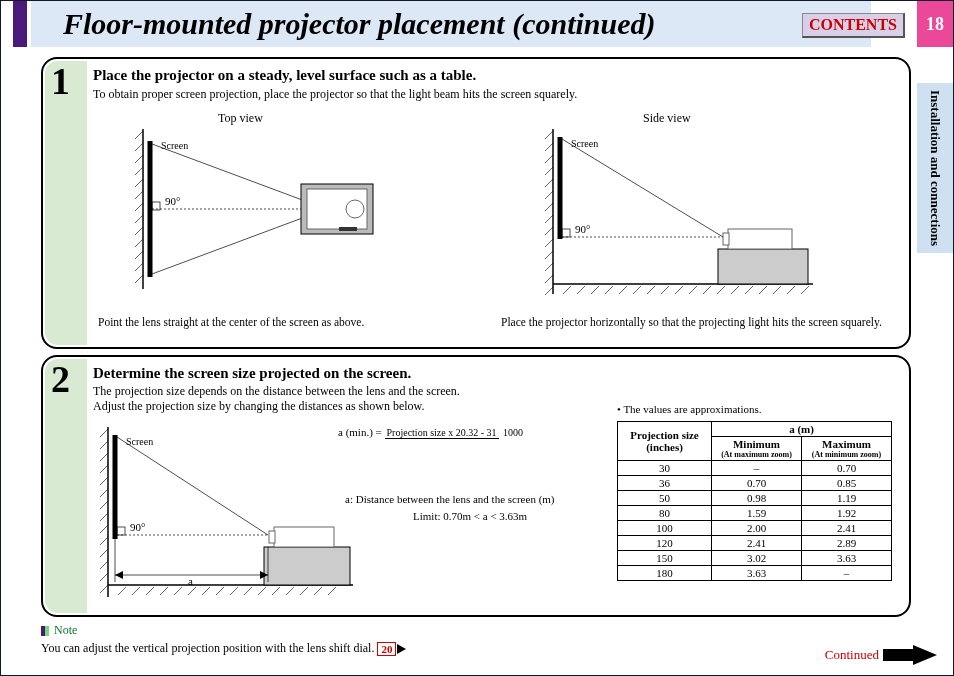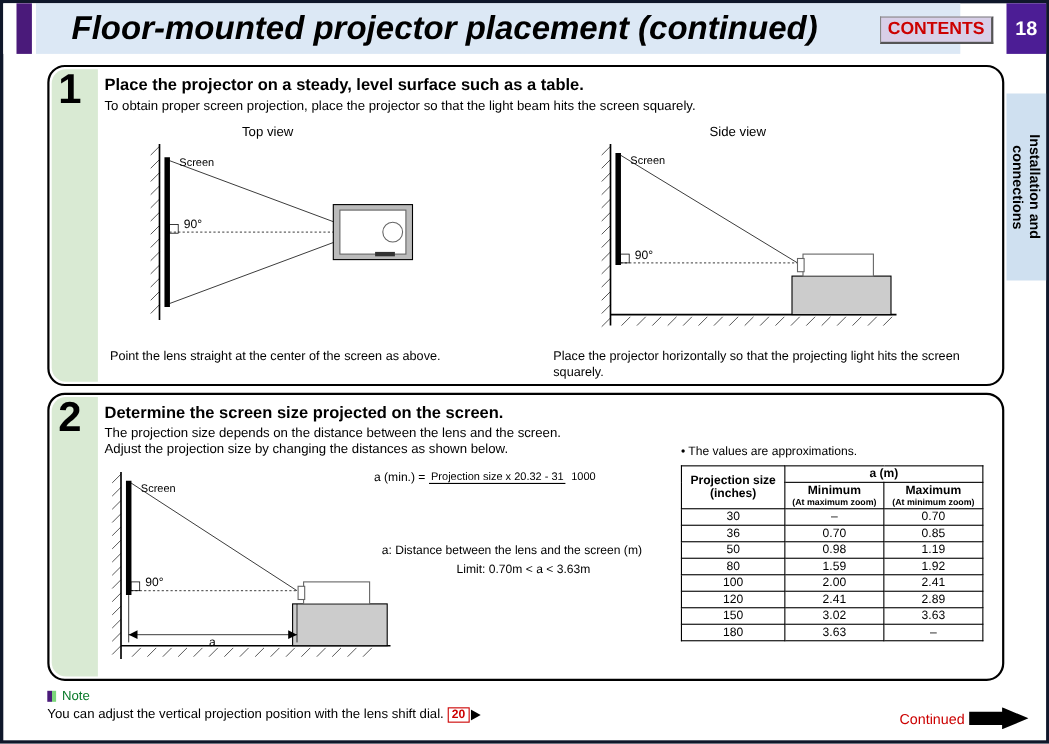--- a/index.html
+++ b/index.html
@@ -8,21 +8,22 @@
     background: #fff;
     width: 954px;
     height: 676px;
     position: relative;
     overflow: hidden;
   }
   .page {
     position: relative;
     width: 100%;
     height: 100%;
-    border: 3px solid #0f172a;
+    border: 1px solid #0f172a;
+    font-family: Liberation Serif, serif;
   }
   .purple-bar {
     position: absolute;
     left: 12px;
     top: 0;
     width: 14px;
     height: 46px;
     background: #4a1a7a;
   }
   .header-area {
@@ -55,21 +56,21 @@
     font-size: 16px;
     font-weight: bold;
     cursor: pointer;
   }
   .page-num {
     position: absolute;
     right: 0;
     top: 0;
     width: 36px;
     height: 46px;
-    background: #4c1d95;
+    background: #ec4899;
     color: #fff;
     font-size: 18px;
     font-weight: bold;
     display: flex;
     align-items: center;
     justify-content: center;
   }
   .side-tab {
     position: absolute;
     right: 0;

